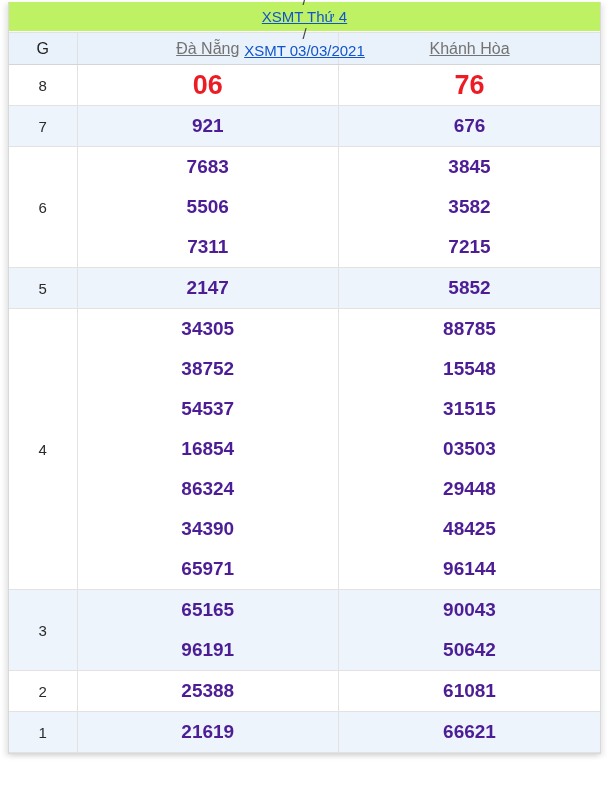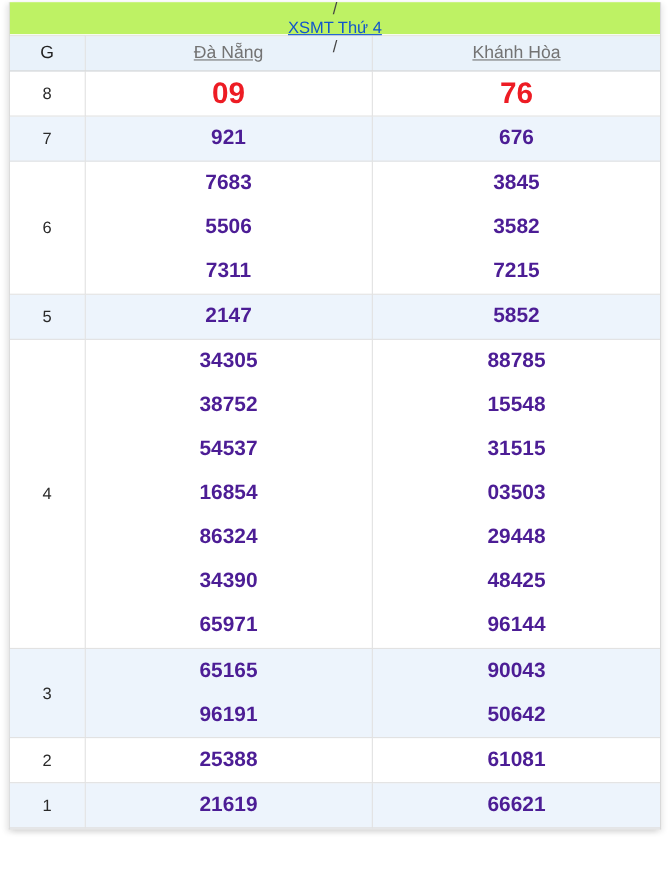--- a/index.html
+++ b/index.html
@@ -48,41 +48,42 @@
 <body>
 
 <div class="page">
   <div class="card">
 
     <div class="breadcrumb">
       <a>XSMT</a>
       <span class="sep">/</span>
       <a>XSMT Thứ 4</a>
       <span class="sep">/</span>
+      <a>XSMT 03/03/2021</a>
     </div>
 
     <table>
       <colgroup>
           <col class="gcol">
           <col>
           <col>
         </colgroup>
       <thead>
         <tr>
           <th>G</th>
           <th><a>Đà Nẵng</a></th>
           <th><a>Khánh Hòa</a></th>
         </tr>
       </thead>
       <tbody>
 
         <tr class="red">
           <td class="gcell">8</td>
           <td class="numcell">
-              <div class="numline">09</div>
+              <div class="numline">06</div>
             </td>
           <td class="numcell">
               <div class="numline">76</div>
             </td>
         </tr>
 
         <tr class="alt">
           <td class="gcell">7</td>
           <td class="numcell">
               <div class="numline">921</div>

